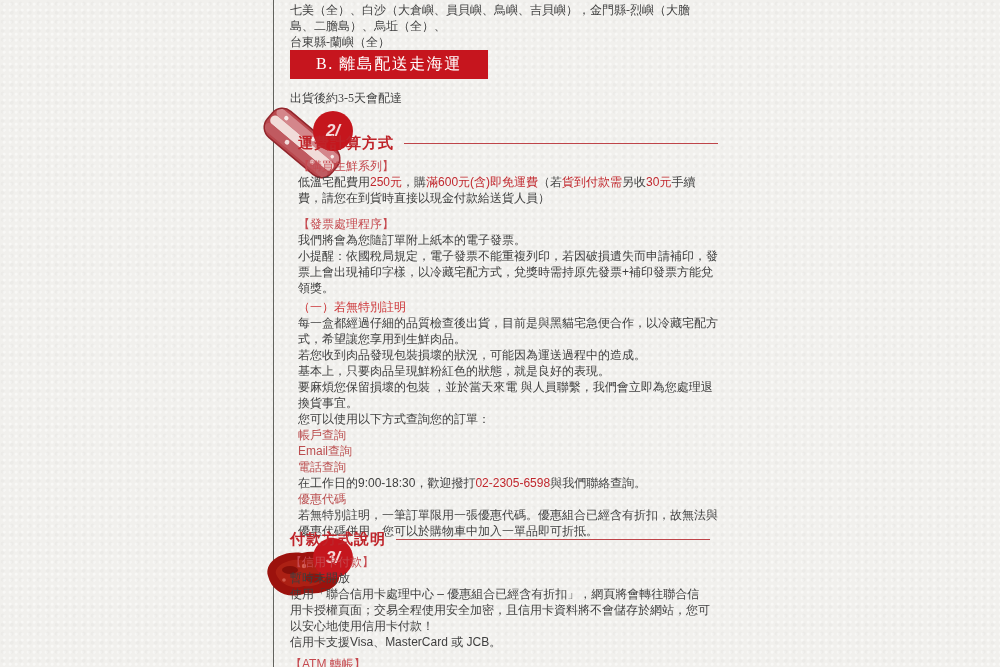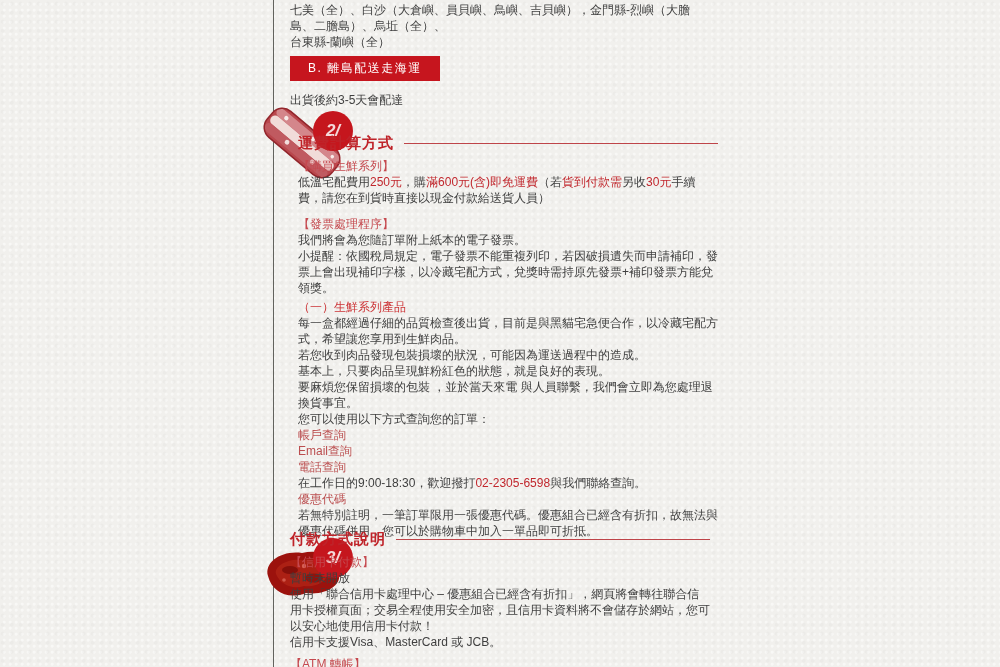--- a/index.html
+++ b/index.html
@@ -12,22 +12,22 @@
       radial-gradient(circle at 70% 70%, rgba(255,255,255,0.5) 0 1px, transparent 2px);
     background-size:9px 9px,6px 6px;
   }
   .vline{position:absolute;left:273px;top:0;width:1px;height:667px;background:#62625d;}
   .content{position:absolute;left:290px;width:420px;font-size:12px;line-height:16px;color:#3f3f3f;}
   .content p{margin:0;}
   .block-top{top:2px;}
   .block-ship{top:134px;margin-left:8px;}
   .block-pay{top:530px;}
   .btn-sea{
-    display:inline-block;margin-top:6px;padding:4px 18px;
-    background:#c6151e;color:#fff;font-size:12px;letter-spacing:1.5px;
+    display:inline-block;margin-top:0;padding:4px 26px;
+    background:#c6151e;color:#fff;font-size:16px;letter-spacing:1.5px;
     border:none;cursor:pointer;font-family:inherit;
   }
   .ship-note{margin-top:11px !important;}
   h2.sec-title{
     display:flex;align-items:center;margin:0 0 6px 0;
     font-size:15px;font-weight:bold;color:#bf2329;letter-spacing:1px;line-height:18px;
   }
   h2.sec-title .rule{flex:1;height:1px;background:#b5262c;margin-left:10px;opacity:.85;}
   .lbl{color:#c5494f;}
   .lbl-mt{margin-top:10px !important;}
@@ -71,21 +71,21 @@
     <path d="M8,32 C4,18 22,6 42,9 C62,4 80,14 78,28 C84,40 66,52 46,49 C28,56 12,48 8,32 Z" fill="#9c120d"></path>
     <path d="M16,30 C14,22 28,14 42,16 C56,13 68,20 66,28 C70,36 56,44 44,42 C32,46 20,40 16,30 Z" fill="#b12517" opacity="0.75"></path>
     <ellipse cx="30" cy="26" rx="8" ry="4" fill="#7c0b08" opacity="0.8"></ellipse>
     <ellipse cx="54" cy="34" rx="9" ry="4.5" fill="#7c0b08" opacity="0.6"></ellipse>
     <circle cx="44" cy="22" r="2.2" fill="#d9675a" opacity="0.9"></circle>
     <circle cx="24" cy="36" r="1.8" fill="#d9675a" opacity="0.8"></circle>
     <circle cx="62" cy="24" r="1.6" fill="#d9675a" opacity="0.8"></circle>
   </svg>
   <div class="badge" style="left:313px;top:538px;">3/</div>
 
-  <div class="content block-top" style="position:absolute;">
+  <div class="content block-top" style="position:absolute;font-family:Liberation Serif, serif;">
     <p>七美（全）、白沙（大倉嶼、員貝嶼、鳥嶼、吉貝嶼），金門縣-烈嶼（大膽島、二膽島）、烏坵（全）、</p>
     <p>台東縣-蘭嶼（全）</p>
     <div>
       <button class="btn-sea">B. 離島配送走海運</button>
     </div>
     <p class="ship-note">出貨後約3-5天會配達</p>
   </div>
 
   <div class="content block-ship" style="position:absolute;">
     <h2 class="sec-title">
@@ -93,21 +93,21 @@
       <span class="rule"></span>
     </h2>
 
     <p class="lbl">【購買生鮮系列】</p>
     <p><span class="t">低溫宅配費用</span><span class="r">250元</span><span class="t">，購</span><span class="r">滿600元(含)即免運費</span><span class="t">（若</span><span class="r">貨到付款需</span><span class="t">另收</span><span class="r">30元</span><span class="t">手續費，請您在到貨時直接以現金付款給送貨人員）</span></p>
 
     <p class="lbl lbl-mt">【發票處理程序】</p>
     <p>我們將會為您隨訂單附上紙本的電子發票。</p>
     <p>小提醒：依國稅局規定，電子發票不能重複列印，若因破損遺失而申請補印，發票上會出現補印字樣，以冷藏宅配方式，兌獎時需持原先發票+補印發票方能兌領獎。</p>
 
-    <p class="red-sub sub-mt">（一）生鮮系列產品</p>
+    <p class="red-sub sub-mt">（一）若無特別註明</p>
     <p>每一盒都經過仔細的品質檢查後出貨，目前是與黑貓宅急便合作，以冷藏宅配方式，希望讓您享用到生鮮肉品。</p>
     <p>若您收到肉品發現包裝損壞的狀況，可能因為運送過程中的造成。</p>
     <p>基本上，只要肉品呈現鮮粉紅色的狀態，就是良好的表現。</p>
     <p>要麻煩您保留損壞的包裝 ，並於當天來電 與人員聯繫，我們會立即為您處理退換貨事宜。</p>
 
     <p>您可以使用以下方式查詢您的訂單：</p>
 
     <p class="qlabel">帳戶查詢</p>
 
     <p class="qlabel">Email查詢</p>

